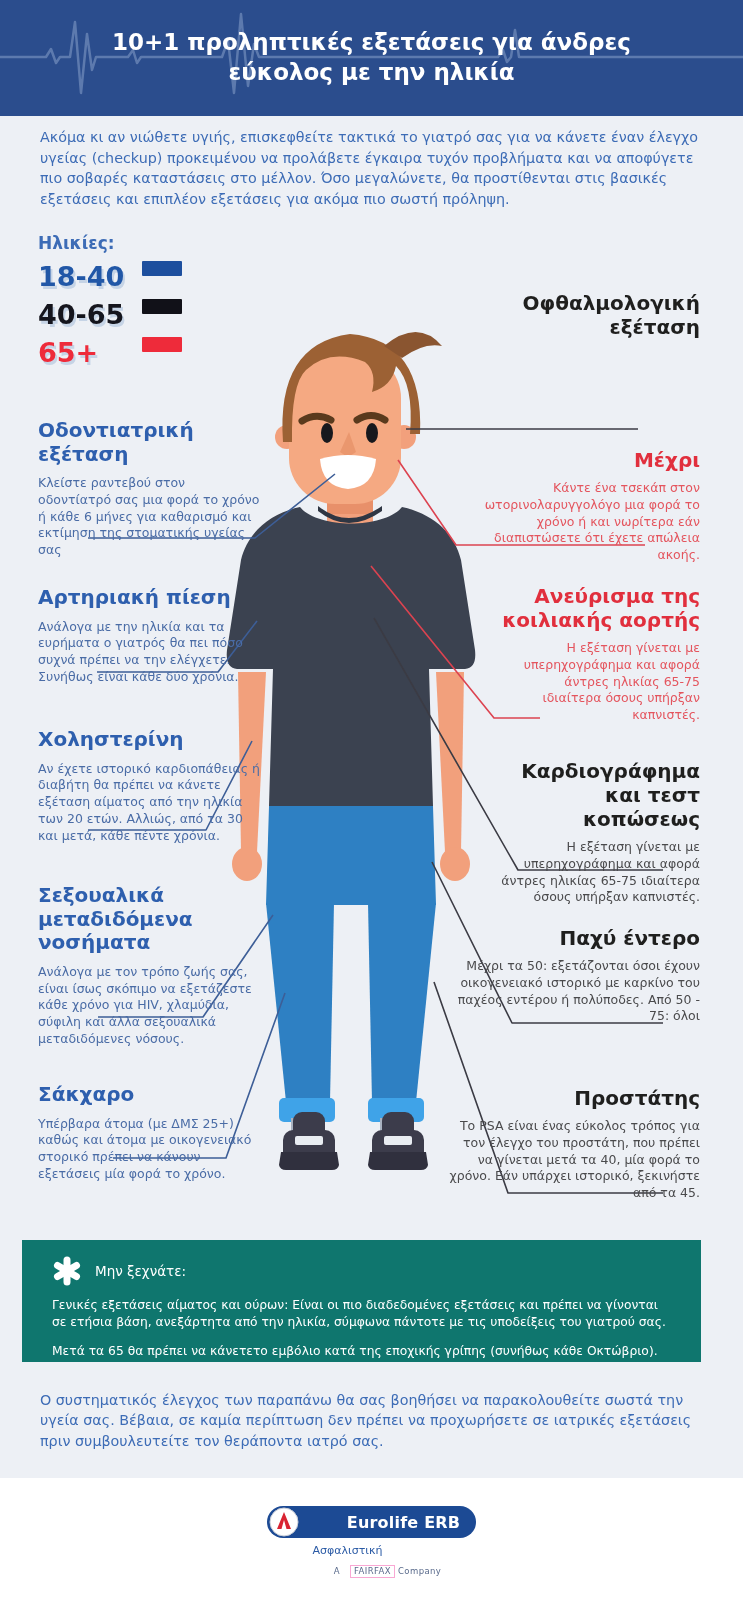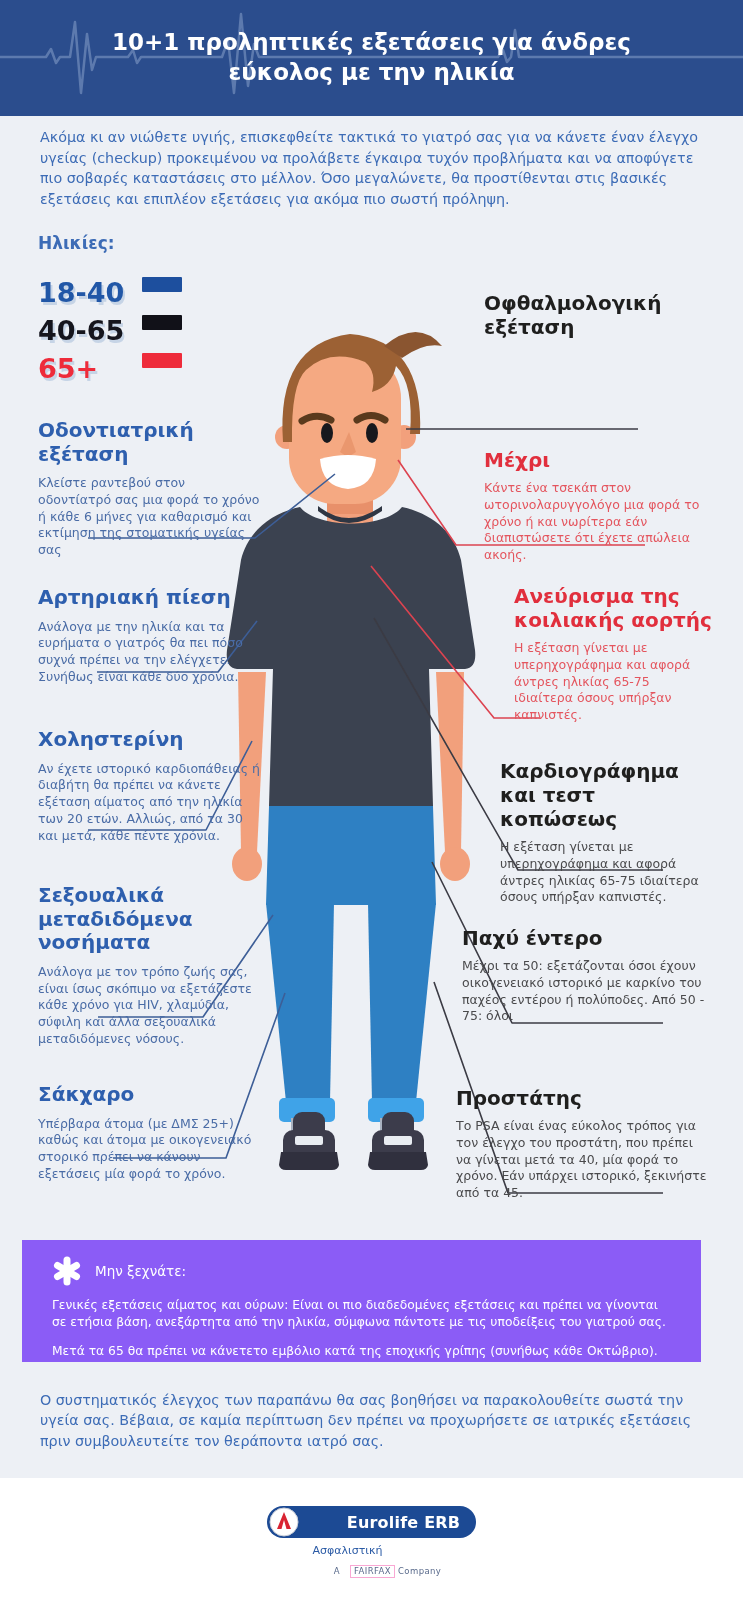--- a/index.html
+++ b/index.html
@@ -13,42 +13,42 @@
   .header{position:absolute;top:0;left:0;width:743px;height:116px;background:#2b4d8d;}
   .ekg{position:absolute;top:0;left:0;}
   .header-title{position:absolute;top:27px;left:0;width:100%;text-align:center;color:#ffffff;
                 font-weight:bold;font-size:23px;line-height:1.32;}
 
   
   .intro{position:absolute;top:127px;left:40px;width:662px;color:#3d6cb6;font-size:14.3px;line-height:1.44;}
 
   
   .legend{position:absolute;top:233px;left:38px;}
-  .legend-label{font-size:17px;font-weight:bold;color:#3d6cb6;margin-bottom:24px;}
+  .legend-label{font-size:17px;font-weight:bold;color:#3d6cb6;margin-bottom:8px;}
   .legend-row{display:flex;align-items:flex-start;height:38px;}
   .legend-range{font-size:27px;font-weight:bold;width:104px;text-shadow:2px 3px 0 #c6d4e6;}
   .lr-blue{color:#2157a7}.lr-black{color:#15151d}.lr-red{color:#ee2b3a}
 
   
   .sec{position:absolute;left:38px;width:222px;margin-top:12px;}
   .sec h2{font-size:20px;font-weight:bold;color:#2e5fae;line-height:1.18;margin:0 0 9px;}
   .sec p{font-size:12.5px;color:#4a6ca6;line-height:1.34;margin:0;}
   #sec-dental{top:407px}#sec-bp{top:574px}#sec-chol{top:716px}#sec-std{top:872px}#sec-sugar{top:1071px}
 
   
-  .secr{position:absolute;right:31px;width:228px;}
+  .secr{position:absolute;right:43px;width:228px;text-align:right;}
   .secr h2{font-size:20px;font-weight:bold;line-height:1.2;margin:0 0 8px;}
   .secr p{font-size:12.5px;line-height:1.34;margin:0;}
   .c-black h2{color:#1f1f1e}.c-black p{color:#4a4a4c}
   .c-red h2{color:#e12f3d}.c-red p{color:#e4555e}
   #sec-eye{top:291px}#sec-ear{top:448px}#sec-aneurysm{top:584px;width:198px}
   #sec-cardio{top:759px;width:212px}#sec-colon{top:926px;width:250px}#sec-prostate{top:1086px;width:256px}
 
   
-  .reminder{position:absolute;left:22px;top:1240px;width:679px;height:122px;background:#8b5cf6;
+  .reminder{position:absolute;left:22px;top:1240px;width:679px;height:122px;background:#0f766e;
             color:#ffffff;box-sizing:border-box;padding:16px 30px 0 30px;}
   .reminder-head{display:flex;align-items:center;gap:13px;}
   .reminder-title{font-size:13.5px;}
   .reminder p{font-size:12.3px;line-height:1.42;margin:11px 0 0;}
 
   
   .footer-note{position:absolute;top:1390px;left:40px;width:668px;color:#3d6cb6;font-size:14.3px;line-height:1.42;}
 
   
   .brand{position:absolute;top:1506px;left:0;width:100%;display:flex;flex-direction:column;align-items:center;}

